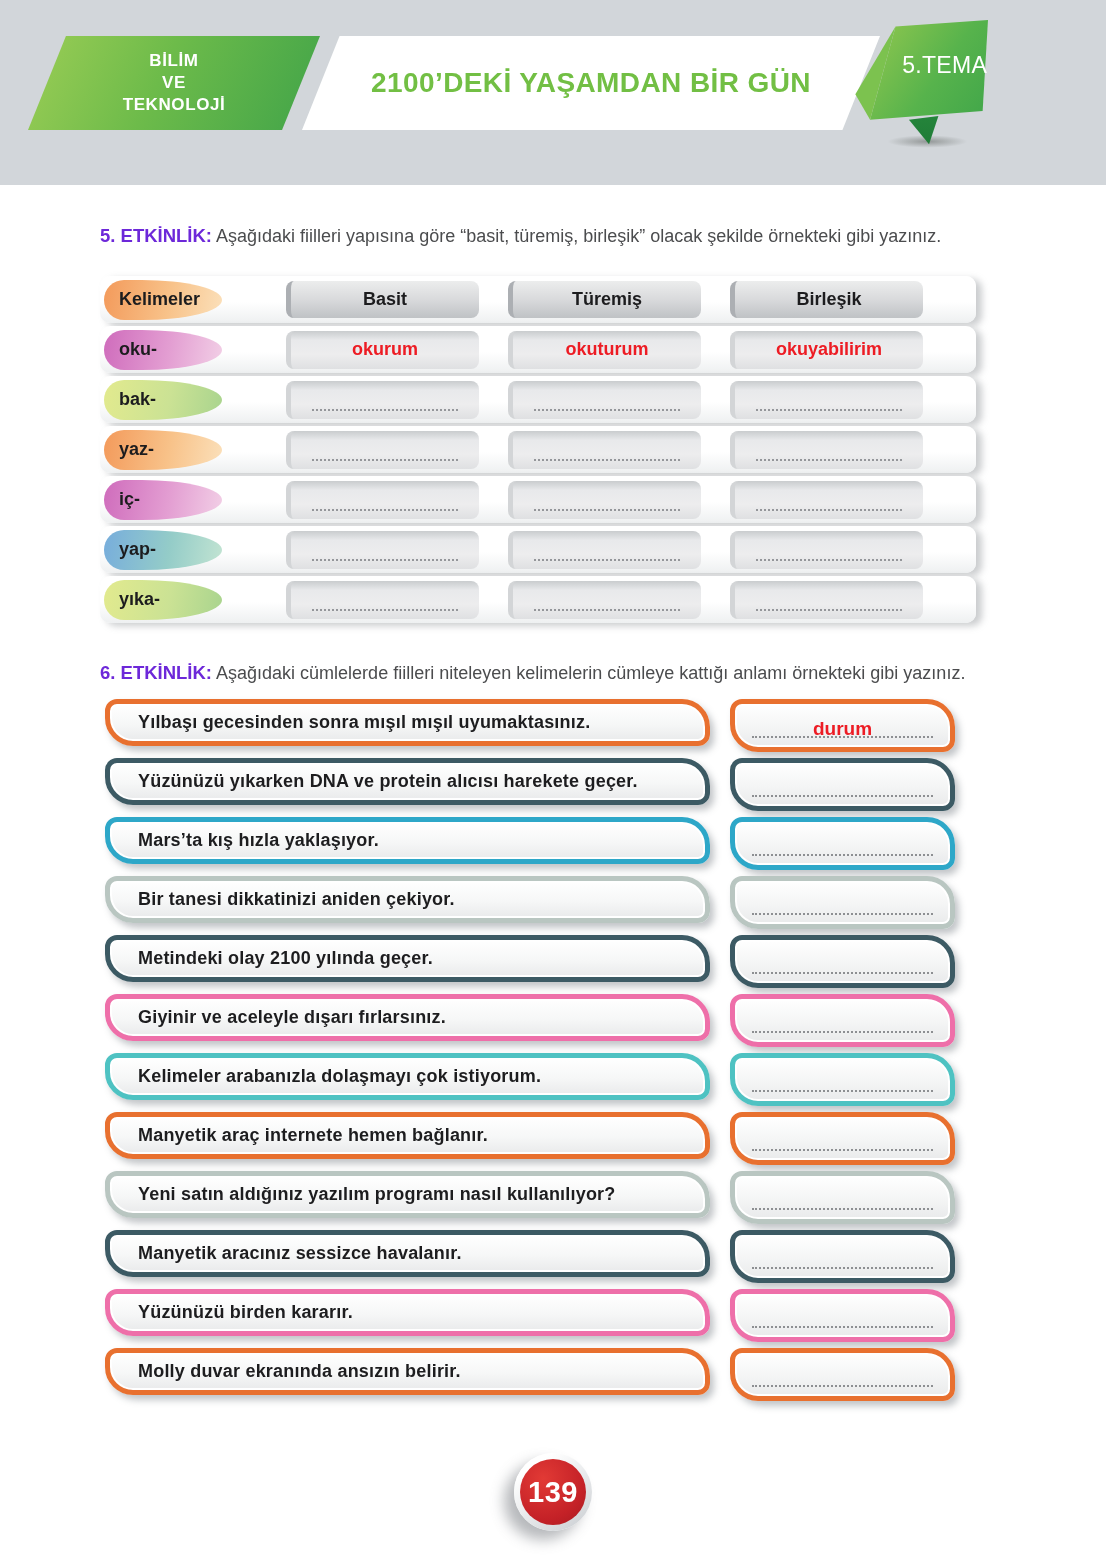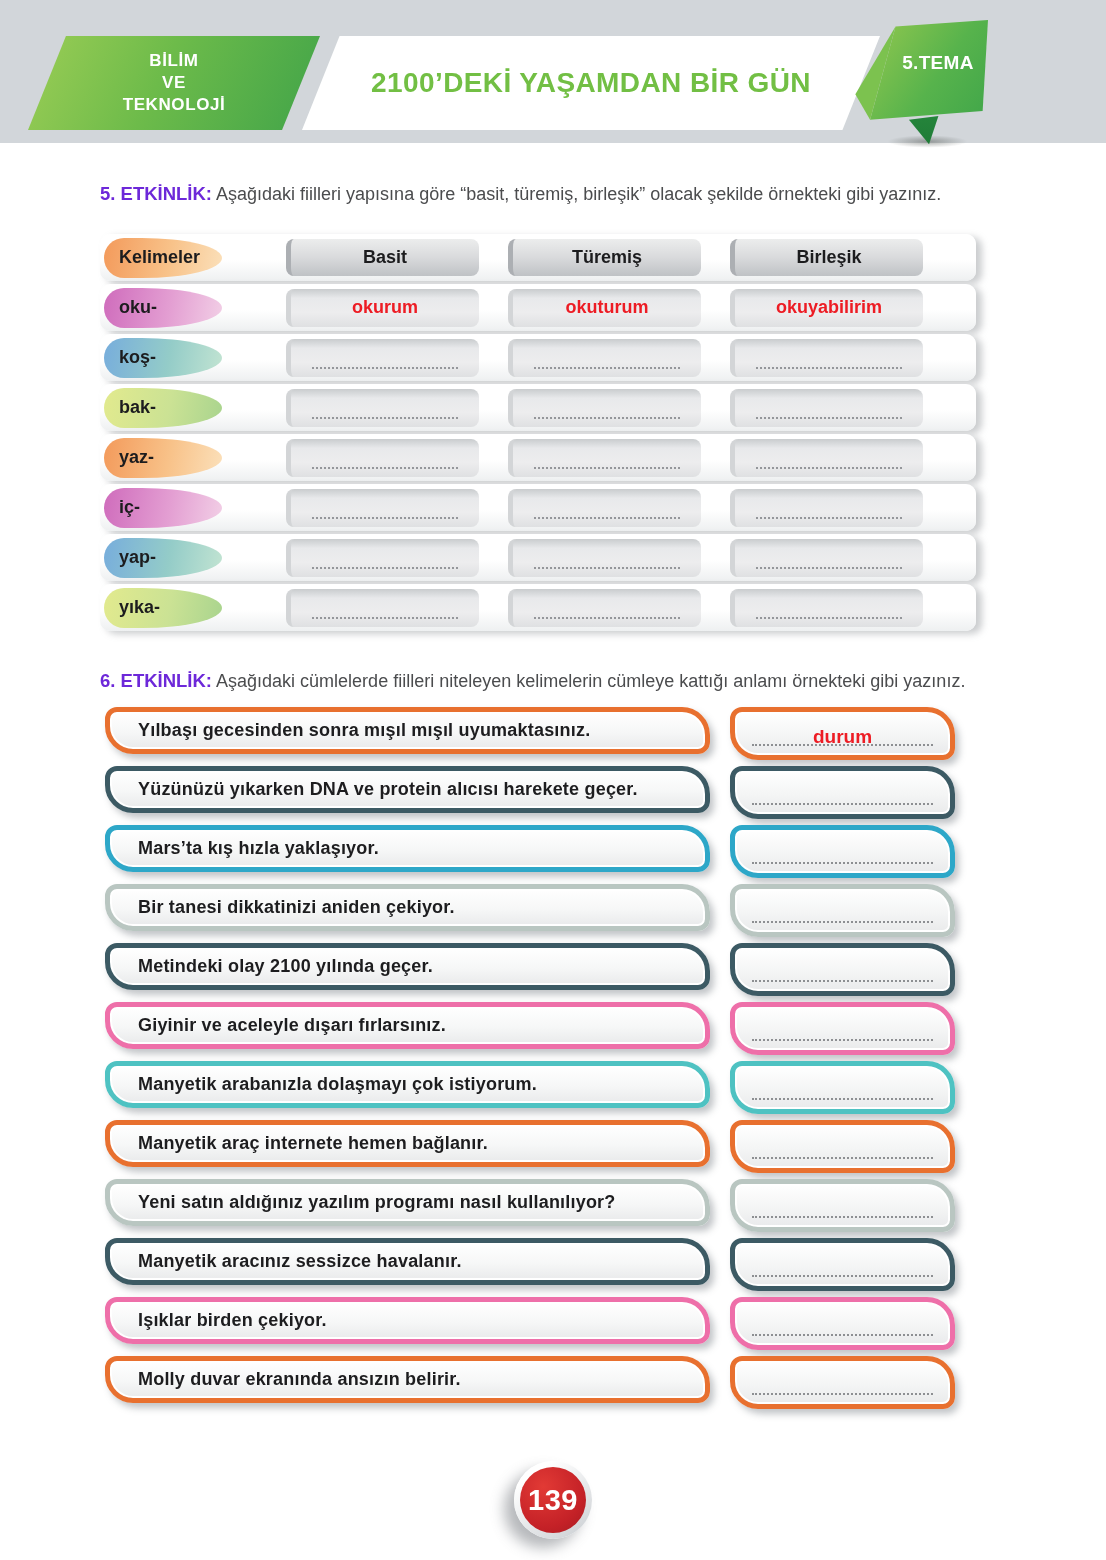--- a/index.html
+++ b/index.html
@@ -1,41 +1,41 @@
 <!DOCTYPE html>
 <html style="--title-green: #72bf44; --band-gray: #d2d6da; --orange: #e8702f; --slate: #3c5a64; --cyan: #2da7c8; --silver: #b9c6c1; --pink: #ee6fa9; --teal: #4ec2c2; --answer-red: #ed1c24; --page-red: #c42127;"><head>
 <meta charset="utf-8">
 <style>
   * { margin:0; padding:0; box-sizing:border-box; }
   html,body { background:#ffffff; }
   body { font-family:"Liberation Sans", sans-serif; }
   .page { position:relative; width:1106px; height:1560px; background:#ffffff; overflow:hidden; }
 
   
-  .band { position:relative; height:143px; background:var(--band-gray,#d2d6da); }
+  .band { position:relative; height:185px; background:var(--band-gray,#d2d6da); }
   .badge { position:absolute; left:28px; top:36px; width:292px; height:94px;
            clip-path:polygon(13% 0,100% 0,87% 100%,0 100%);
            background:linear-gradient(115deg,#9bcd55 0%,#6dbb4a 45%,#41a449 100%);
            display:flex; align-items:center; justify-content:center; }
   .badge-text { color:#fff; font-weight:bold; font-size:17px; line-height:1.3;
                 text-align:center; white-space:pre-line; letter-spacing:.6px; }
   .title-band { position:absolute; left:302px; top:36px; width:578px; height:94px;
                 clip-path:polygon(6.5% 0,100% 0,93.5% 100%,0 100%); background:#ffffff;
                 display:flex; align-items:center; justify-content:center; }
   .page-title { color:var(--title-green,#72bf44); font-size:28px; font-weight:bold; letter-spacing:.4px; }
   .tema { position:absolute; right:118px; top:20px; width:134px; height:128px; }
   .tema-main { position:absolute; inset:0; clip-path:polygon(31% 5%,100% 0,96% 71%,12% 78%);
                background:linear-gradient(125deg,#9ccb4f 0%,#57b34c 55%,#3ba349 100%); }
   .tema-fold { position:absolute; inset:0; clip-path:polygon(31% 5%,12% 78%,1% 58%);
                background:#7cc24f; }
   .tema-tail { position:absolute; inset:0; clip-path:polygon(41% 78%,63% 75%,56% 97%);
                background:linear-gradient(180deg,#35a046,#1f7b37); }
   .tema-shadow { position:absolute; bottom:0; left:24%; width:62%; height:13px; border-radius:50%;
                  background:radial-gradient(ellipse at center, rgba(70,75,70,.45) 0%, rgba(0,0,0,0) 68%); }
-  .tema-label { position:absolute; left:36%; top:25%; color:#fff; font-weight:bold; font-size:19px; letter-spacing:.3px; }
+  .tema-label { position:absolute; left:36%; top:25%; color:#fff; font-weight:normal; font-size:23px; letter-spacing:.3px; }
 
   
   .instr { margin:37px 95px 0 100px; font-size:18px; line-height:27px; color:#4b4c4e; }
   .instr strong { color:#6d28d9; font-size:18.5px; }
   .instr6 { margin-top:36px; }
 
   
   .table { width:876px; margin:26px 0 0 100px; }
   .trow { position:relative; display:flex; align-items:center; height:47px; margin-bottom:3px;
           background:linear-gradient(180deg,#ffffff 55%,#eef0f1 100%);
@@ -137,32 +137,20 @@
             <span class="ans">okurum</span>
           </div>
         <div class="tcell">
             <span class="ans">okuturum</span>
           </div>
         <div class="tcell">
             <span class="ans">okuyabilirim</span>
           </div>
       </div>
 
-      <div class="trow">
-        <div class="tlabel lbl-blue">koş-</div>
-        <div class="tcell first">
-            <div class="dotline"></div>
-          </div>
-        <div class="tcell">
-            <div class="dotline"></div>
-          </div>
-        <div class="tcell">
-            <div class="dotline"></div>
-          </div>
-      </div>
 
       <div class="trow">
         <div class="tlabel lbl-green">bak-</div>
         <div class="tcell first">
             <div class="dotline"></div>
           </div>
         <div class="tcell">
             <div class="dotline"></div>
           </div>
         <div class="tcell">
@@ -287,21 +275,21 @@
             <span>Giyinir ve aceleyle dışarı fırlarsınız.</span>
           </div>
         <div class="abox">
             <span class="answer-text"></span>
             <div class="dots"></div>
           </div>
       </div>
 
       <div class="item c-teal">
         <div class="sbox">
-            <span>Manyetik arabanızla dolaşmayı çok istiyorum.</span>
+            <span>Kelimeler arabanızla dolaşmayı çok istiyorum.</span>
           </div>
         <div class="abox">
             <span class="answer-text"></span>
             <div class="dots"></div>
           </div>
       </div>
 
       <div class="item c-orange">
         <div class="sbox">
             <span>Manyetik araç internete hemen bağlanır.</span>
@@ -327,21 +315,21 @@
             <span>Manyetik aracınız sessizce havalanır.</span>
           </div>
         <div class="abox">
             <span class="answer-text"></span>
             <div class="dots"></div>
           </div>
       </div>
 
       <div class="item c-pink">
         <div class="sbox">
-            <span>Işıklar birden çekiyor.</span>
+            <span>Yüzünüzü birden kararır.</span>
           </div>
         <div class="abox">
             <span class="answer-text"></span>
             <div class="dots"></div>
           </div>
       </div>
 
 
       <div class="item c-orange">
         <div class="sbox">

